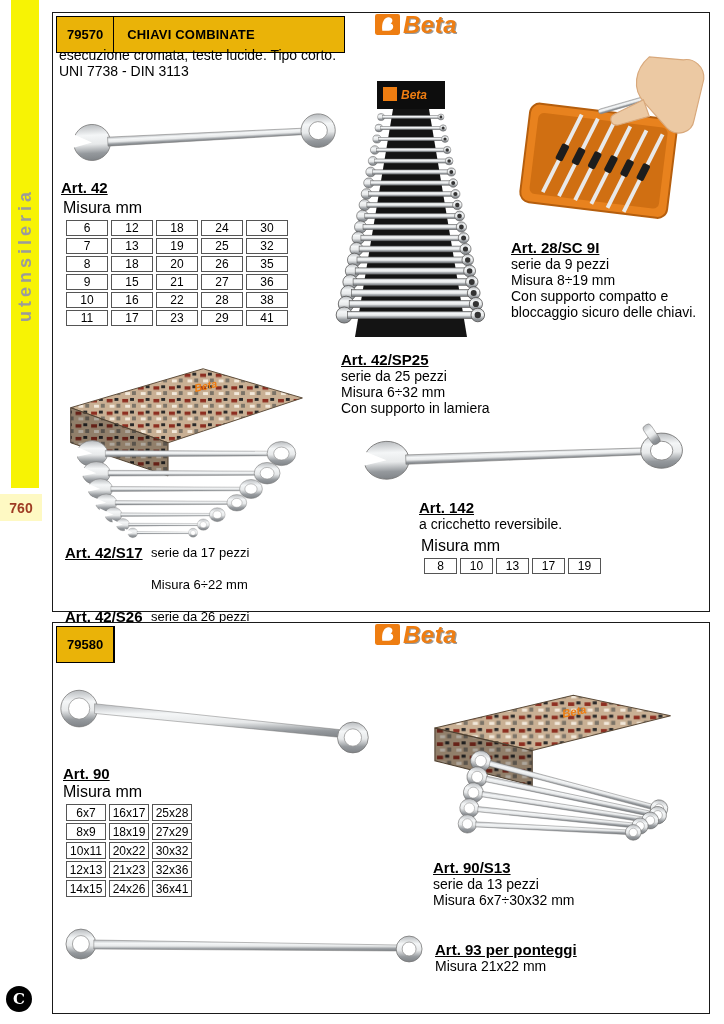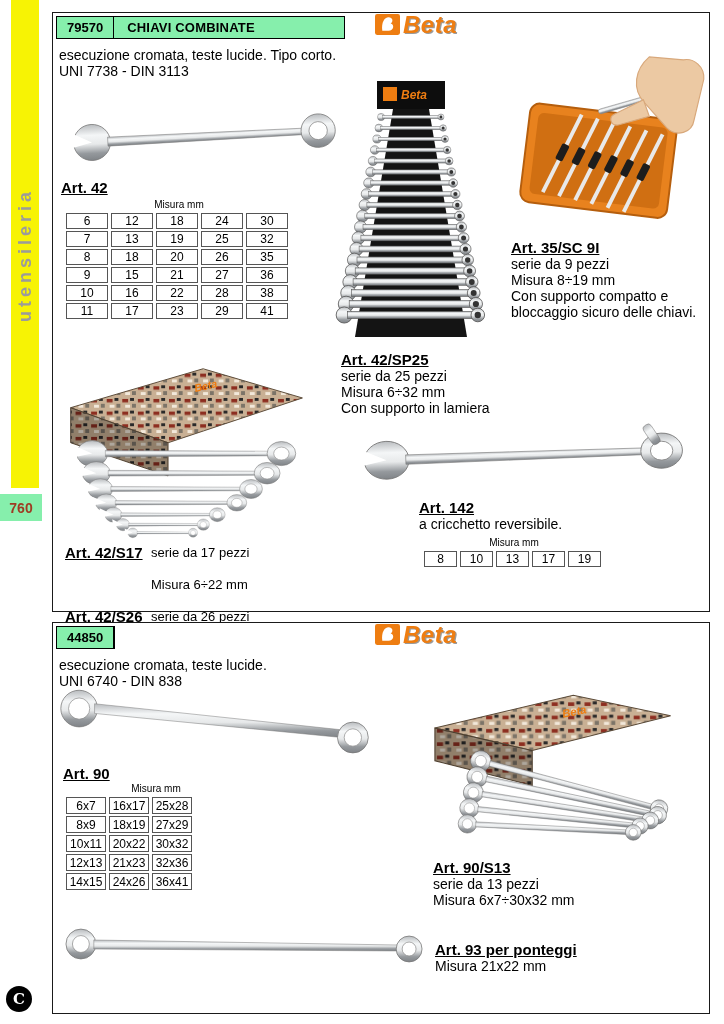--- a/index.html
+++ b/index.html
@@ -12,57 +12,57 @@
 
   
   .side-strip { position:absolute; left:11px; top:0; width:28px; height:488px; background:#f7f304; }
   .side-label {
     position:absolute; left:11px; top:140px; width:28px; height:230px;
     display:flex; align-items:center; justify-content:center;
     writing-mode:vertical-rl; transform:rotate(180deg);
     color:#9b9b9b; font-weight:bold; font-size:18px; letter-spacing:4px;
   }
   .page-num {
-    position:absolute; left:0; top:494px; width:42px; height:27px; background:#86efac;
+    position:absolute; left:0; top:494px; width:42px; height:27px; background:#fef9c3;
     display:flex; align-items:center; justify-content:center;
     color:#9e3b23; font-weight:bold; font-size:14px;
   }
   .c-logo {
     position:absolute; left:6px; top:986px; width:26px; height:26px; border-radius:50%;
     background:#000; color:#fff; display:flex; align-items:center; justify-content:center;
     font-size:15px; font-weight:bold; font-family:"DejaVu Serif",serif;
   }
 
   
   .sec { position:absolute; left:52px; width:658px; border:1.5px solid #1a1a1a; background:#fff; }
   #section1 { top:12px;  height:600px; }
   #section2 { top:622px; height:392px; }
 
   .sec-head {
-    position:absolute; left:3px; top:3px; height:23px; display:flex;
-    border:1px solid #000; background:#86efac;
+    position:absolute; left:3px; top:3px; height:37px; display:flex;
+    border:1px solid #000; background:#eab308;
   }
   .sec-code  { display:flex; align-items:center; padding:0 10px; font-weight:bold; font-size:13px; border-right:1px solid #000; }
   .sec-title { display:flex; align-items:center; padding:0 13px 0 13px; font-weight:bold; font-size:13px; letter-spacing:.2px; min-width:230px; }
 
   .beta-logo { position:absolute; left:322px; top:1px; display:flex; align-items:center; }
   .beta-mark { width:25px; height:21px; margin-right:3px; }
   .beta-word {
     font-size:24px; font-weight:bold; font-style:italic; color:#ee7d11;
     letter-spacing:.5px; text-shadow:1.3px 1.3px 0 #9a9a9a; line-height:21px;
   }
 
   .desc { position:absolute; font-size:13px; line-height:16px; }
   .art-label { font-weight:bold; font-size:15px;text-decoration:underline; }
   .txt { font-size:13px; line-height:16px; }
   .tline { font-size:14px; line-height:16px; }
 
   
   .tblock { position:absolute; }
-  .mtable-title { text-align:center; font-size:10px; margin-bottom:1px; }
+  .mtable-title { text-align:left; font-size:16px; margin-bottom:1px; }
   .mtable { border-collapse:separate; border-spacing:3px 2px; }
   .mtable td { border:1px solid #555; text-align:center; font-size:12px; background:#fff; }
   .t5 td { width:42px; height:16px; }
   .t3 td { width:40px; height:17px; }
   .t1 td { width:33px; height:16px; }
 
   .s17-text { position:absolute; display:grid; grid-template-columns:86px auto; row-gap:16px; }
   .s17-text .art-label, .s17-text .txt { line-height:16px; }
 
   svg { display:block; }
@@ -245,21 +245,21 @@
           <rect x="124" y="106" width="8" height="18" rx="2" transform="rotate(20 128 115)"></rect>
           <rect x="141" y="108" width="8" height="18" rx="2" transform="rotate(20 145 117)"></rect>
         </g>
       </g>
       <rect x="96" y="46" width="88" height="5" rx="2.5" transform="rotate(-16 140 48)" fill="url(#metal)" stroke="#888" stroke-width="0.5"></rect>
       <path d="M150,4 C135,17 132,37 145,51 L168,77 C178,87 194,82 196,69 L206,27 C207,14 196,5 185,7 Z" fill="#ecc9a3" stroke="#d8a87b" stroke-width="1.2"></path>
       <path d="M144,48 l-30,15 c-6,3 -4,12 4,11 l32,-9 Z" fill="#ecc9a3" stroke="#d8a87b" stroke-width="1.2"></path>
     </svg>
 
     <div class="abs" style="left:458px; top:226px;">
-      <div class="art-label">Art. 35/SC 9I</div>
+      <div class="art-label">Art. 28/SC 9I</div>
       <div class="tline">serie da 9 pezzi</div>
       <div class="tline">Misura 8÷19 mm</div>
       <div class="tline">Con supporto compatto e</div>
       <div class="tline">bloccaggio sicuro delle chiavi.</div>
     </div>
 
     <svg class="abs" style="left:6px; top:346px;" width="258" height="186" viewBox="0 0 265 191">
       <polygon points="12,50 148,10 250,40 112,86" fill="url(#speck)" stroke="#5a4a38" stroke-width="1"></polygon>
       <polygon points="12,50 112,86 112,120 12,86" fill="url(#speck)" stroke="#5a4a38" stroke-width="1"></polygon>
       <polygon points="12,50 112,86 112,120 12,86" fill="#000" opacity="0.28"></polygon>
@@ -309,34 +309,30 @@
               <td>17</td>
               <td>19</td>
             </tr>
           </tbody>
       </table>
     </div>
   </div>
 
   <div class="sec" id="section2">
     <div class="sec-head">
-      <div class="sec-code">44850</div>
+      <div class="sec-code">79580</div>
     </div>
     <div class="beta-logo">
       <svg class="beta-mark" viewBox="0 0 24 20">
         <rect width="24" height="20" rx="2" fill="#ee7d11"></rect>
         <path d="M7,16 C6,8 9,3 13,3 C17,3 18,7 15,9 C19,10 18,16 13,16 Z" fill="#fff"></path>
       </svg>
       <span class="beta-word">Beta</span>
     </div>
 
-    <div class="desc" style="left:6px; top:34px;">
-      <div class="tline">esecuzione cromata, teste lucide.</div>
-      <div class="tline">UNI 6740 - DIN 838</div>
-    </div>
 
     <svg class="abs" style="left:3px; top:62px;" width="320" height="78" viewBox="0 0 332 80">
       <circle cx="24" cy="24" r="19" fill="url(#metal)" stroke="#777" stroke-width="0.8"></circle>
       <circle cx="24" cy="24" r="11" fill="#fff" stroke="#888" stroke-width="0.7"></circle>
       <polygon points="40,19 296,46 296,54 40,29" fill="url(#metal)" stroke="#777" stroke-width="0.5"></polygon>
       <circle cx="308" cy="54" r="16" fill="url(#metal)" stroke="#777" stroke-width="0.8"></circle>
       <circle cx="308" cy="54" r="9" fill="#fff" stroke="#888" stroke-width="0.7"></circle>
     </svg>
 
     <div class="abs art-label" style="left:10px; top:142px;">Art. 90</div>

